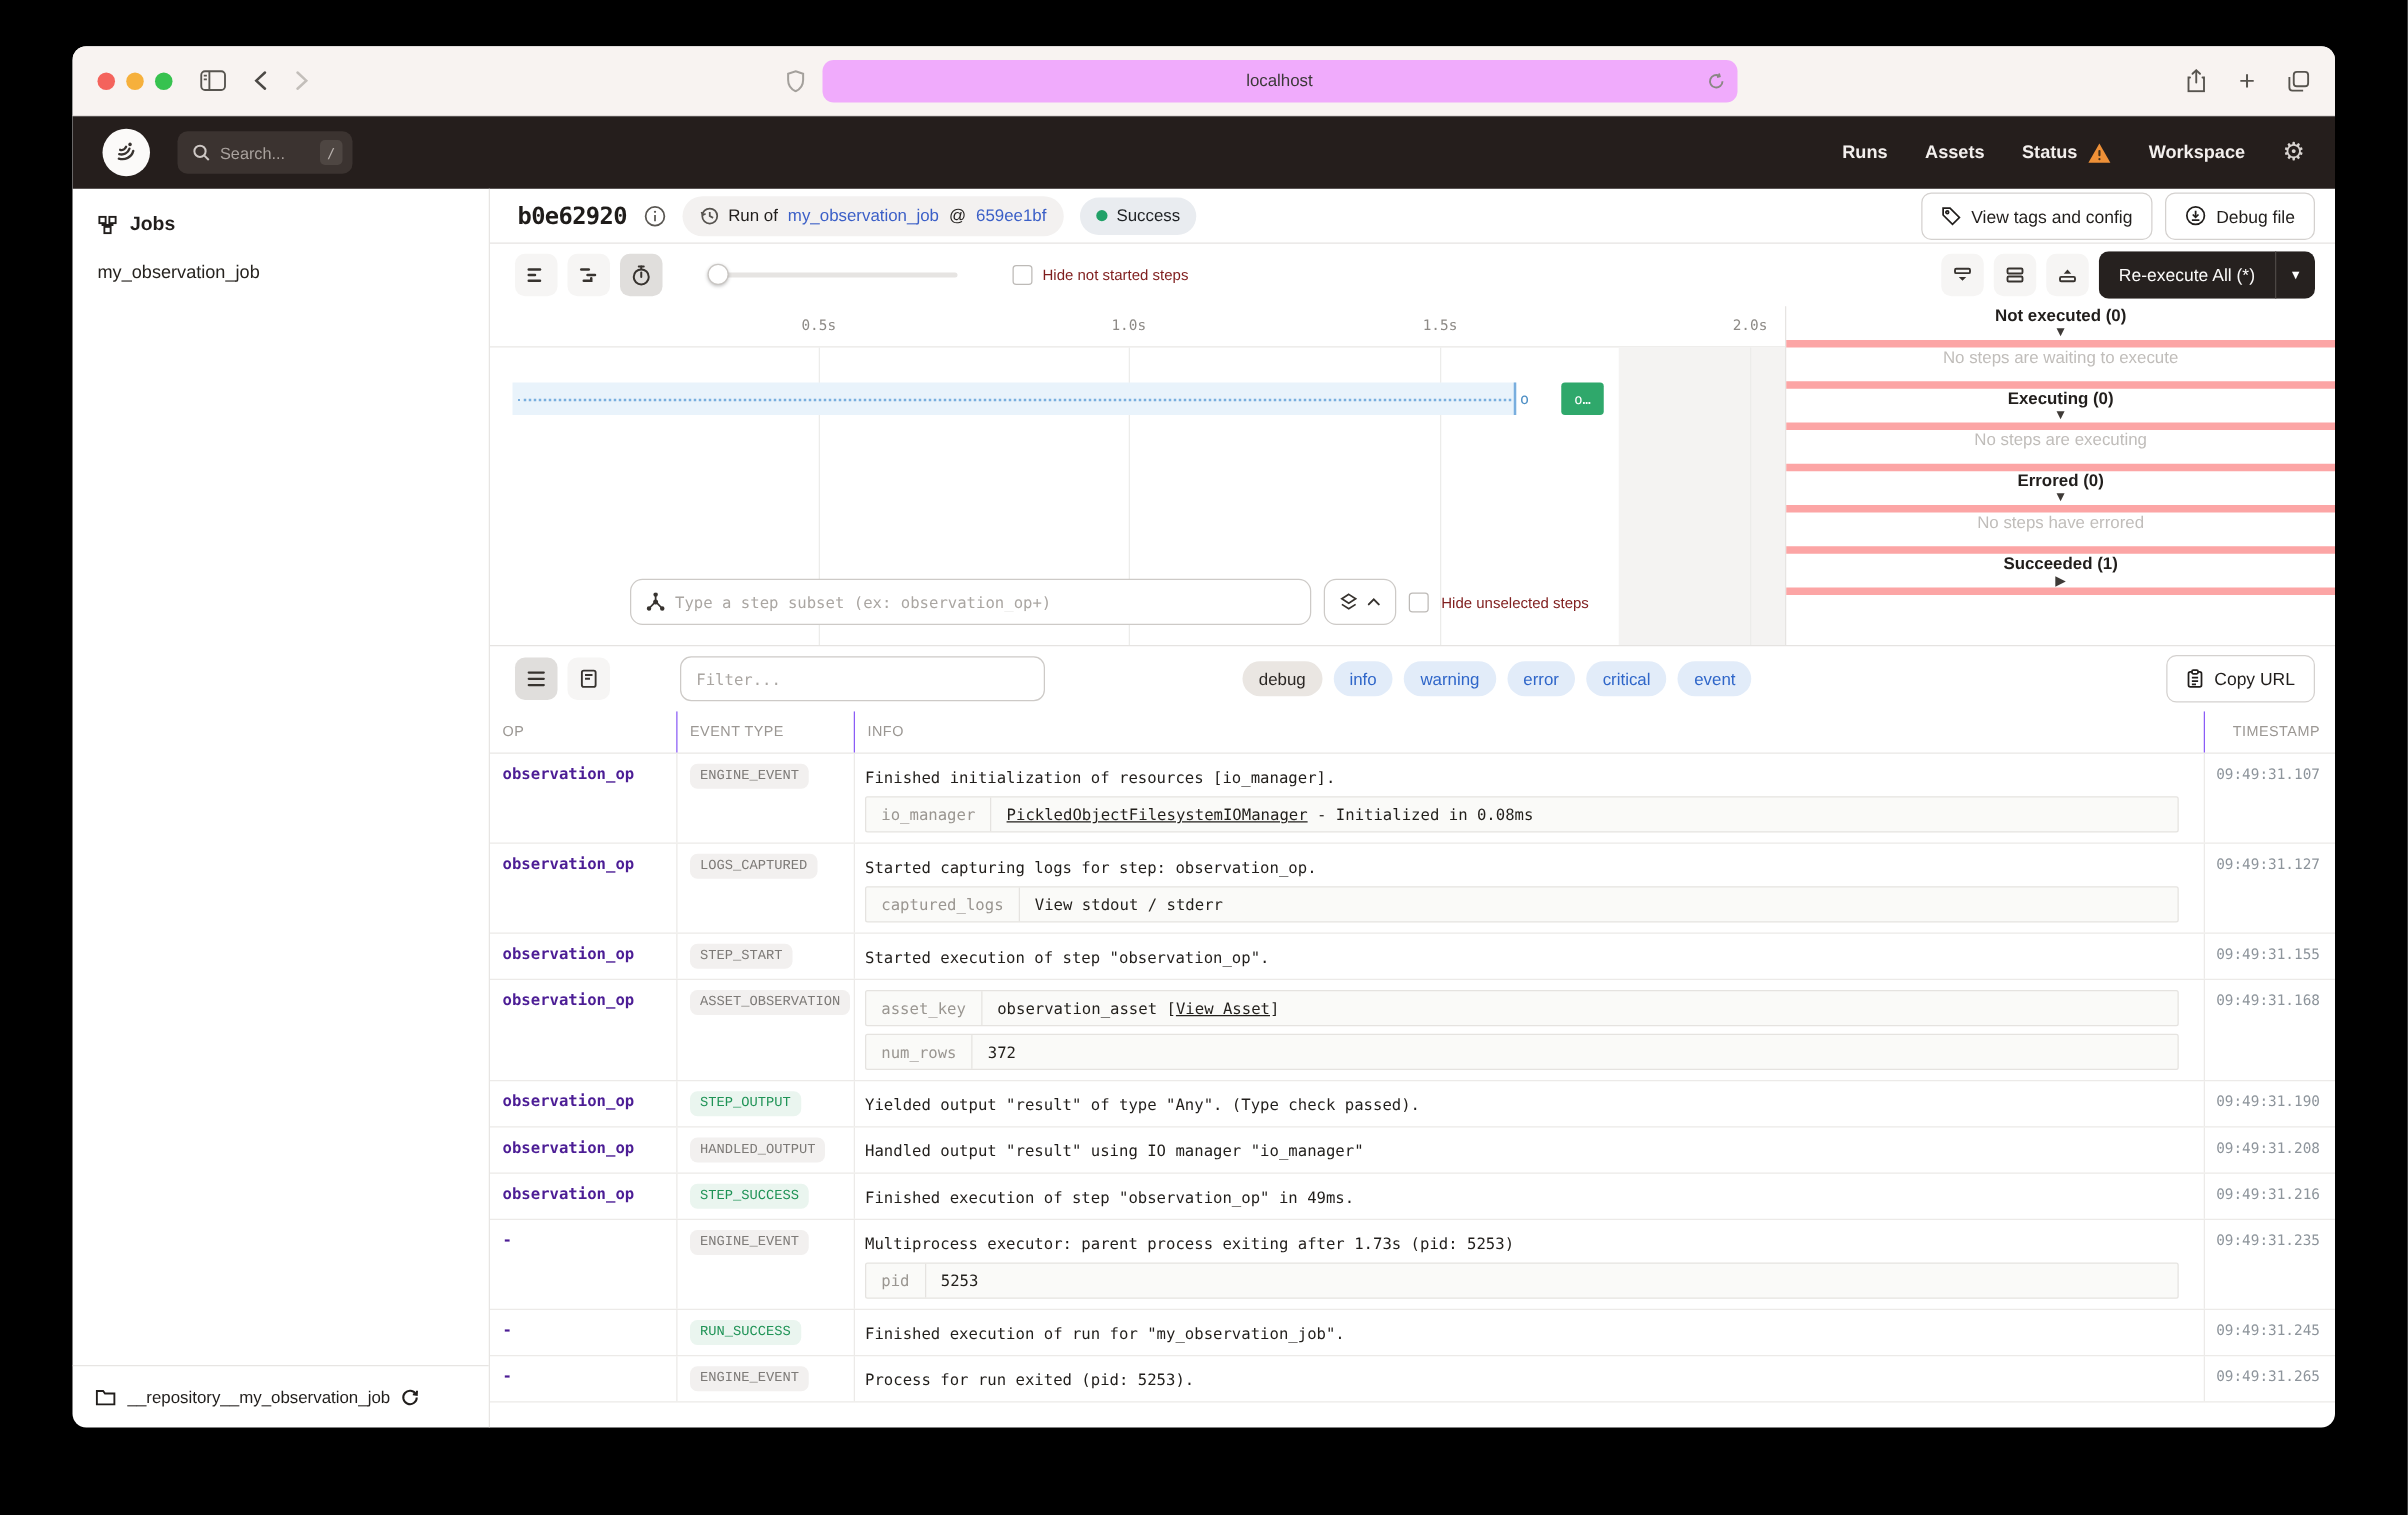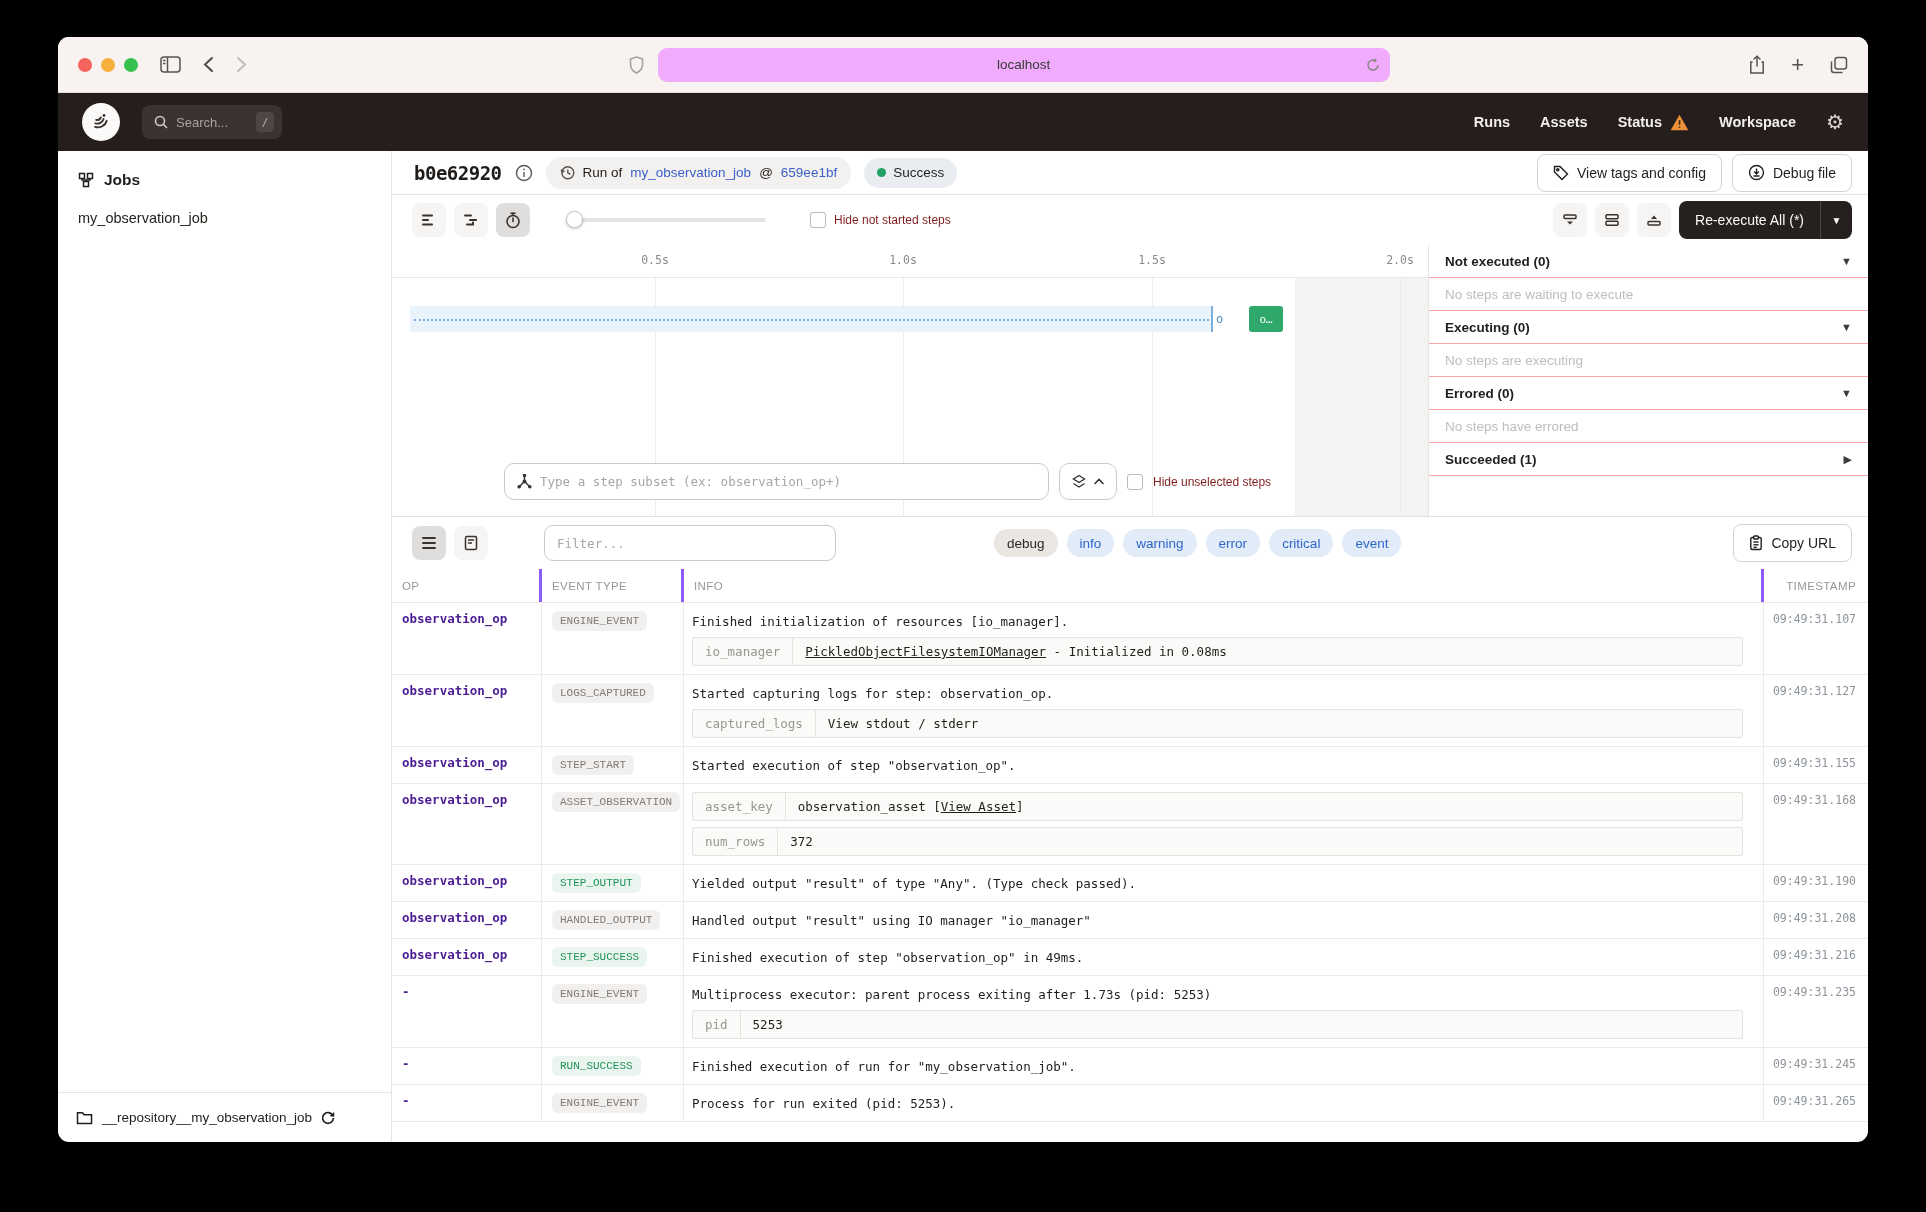--- a/index.html
+++ b/index.html
@@ -77,39 +77,39 @@
   .waitband .dots { position:absolute; left:4px; right:2px; top:50%; border-top:2px dotted #79aede; }
   .qmark { position:absolute; font-family:"DejaVu Sans Mono",monospace; font-size:12px; color:#4d8ec4; }
   .stepbox { position:absolute; width:34px; height:26px; background:#2fa86b; border-radius:3px; color:#fff; font-family:"DejaVu Sans Mono",monospace; font-size:11px; display:flex; align-items:center; justify-content:center; cursor:pointer; }
   .stepfilter { position:absolute; left:112px; bottom:16px; display:flex; align-items:center; gap:10px; z-index:3; }
   .sf-input { width:545px; height:37px; border:1px solid #cdcac7; border-radius:10px; background:#fff; display:flex; align-items:center; gap:8px; padding:0 12px; }
   .sf-input input { flex:1; border:none; outline:none; font-family:"DejaVu Sans Mono",monospace; font-size:12.5px; color:#33302d; background:transparent; }
   .sf-input input::placeholder { color:#aaa6a2; }
   .sf-btn { height:37px; border:1px solid #cdcac7; border-radius:10px; background:#fff; display:flex; align-items:center; gap:8px; padding:0 12px; color:#33302d; cursor:pointer; font-size:12px; }
 
   .panel { width:440px; border-left:1px solid #e6e4e2; flex:none; font-size:13.5px; }
-  .p-row { height:33px; display:flex; align-items:center; padding:0 16px; border-bottom:1px solid #fca5a5; }
+  .p-row { height:33px; display:flex; align-items:center; padding:0 16px; border-bottom:6px solid #fca5a5;flex-direction:column; }
   .p-title { font-weight:700; color:#211e1c; flex:1; }
   .p-body { color:#c0bdba; }
   .p-chev { color:#3e3a37; font-size:11px; }
 
   
   .ltoolbar { height:53px; border-top:1px solid #e5e3e1; display:flex; align-items:center; padding:0 16px 0 20px; gap:8px; flex:none; }
   .lfilter { width:292px; height:36px; border:1px solid #cdcac7; border-radius:9px; margin-left:48px; display:flex; align-items:center; padding:0 12px; }
   .lfilter input { flex:1; border:none; outline:none; font-family:"DejaVu Sans Mono",monospace; font-size:12.5px; color:#33302d; background:transparent; }
   .lfilter input::placeholder { color:#aaa6a2; }
   .levels { display:flex; gap:9px; margin-left:150px; }
   .lvl { height:28px; border-radius:14px; padding:0 13px; display:flex; align-items:center; font-size:13.5px; cursor:pointer; background:#e2ecf9; color:#2f66c9; }
   .lvl.neutral { background:#eae6e2; color:#2b2724; }
   .copyurl { margin-left:auto; }
 
   
   .table { flex:1; min-height:0; overflow:hidden; display:flex; flex-direction:column; }
   .thead { display:grid; grid-template-columns:150px 142px 1fr 104px; height:34px; align-items:center; color:#9b9793; font-size:11.5px; letter-spacing:.4px; border-bottom:1px solid #e9e7e5; flex:none; }
-  .thead > div { padding-left:10px; height:100%; display:flex; align-items:center; border-right:3px solid #8b5cf6; }
+  .thead > div { padding-left:10px; height:100%; display:flex; align-items:center; border-right:1px solid #8b5cf6; }
   .thead > div:last-child { border-right:none; justify-content:flex-end; padding-right:12px; }
   .trow { display:grid; grid-template-columns:150px 142px 1fr 104px; border-bottom:1px solid #eceae8; }
   .trow > div { border-right:1px solid #eceae8; }
   .trow > div:last-child { border-right:none; }
   .c-op { padding:8px 6px 8px 10px; font-family:"DejaVu Sans Mono",monospace; font-weight:bold; font-size:12.5px; color:#4c1d95; }
   .c-type { padding:7px 8px 7px 10px; }
   .typepill { display:inline-block; font-family:Liberation Mono, monospace; font-size:11px; padding:4px 8px; border-radius:6px; background:#f2f0ef; color:#7d7a77; }
   .typepill.green { background:#eaf5ef; color:#1f9356; }
   .c-info { padding:8px 20px 8px 8px; font-family:"DejaVu Sans Mono",monospace; font-size:12.5px; color:#211e1b; }
   .c-info .itext { line-height:18px; padding-top:2px; }

